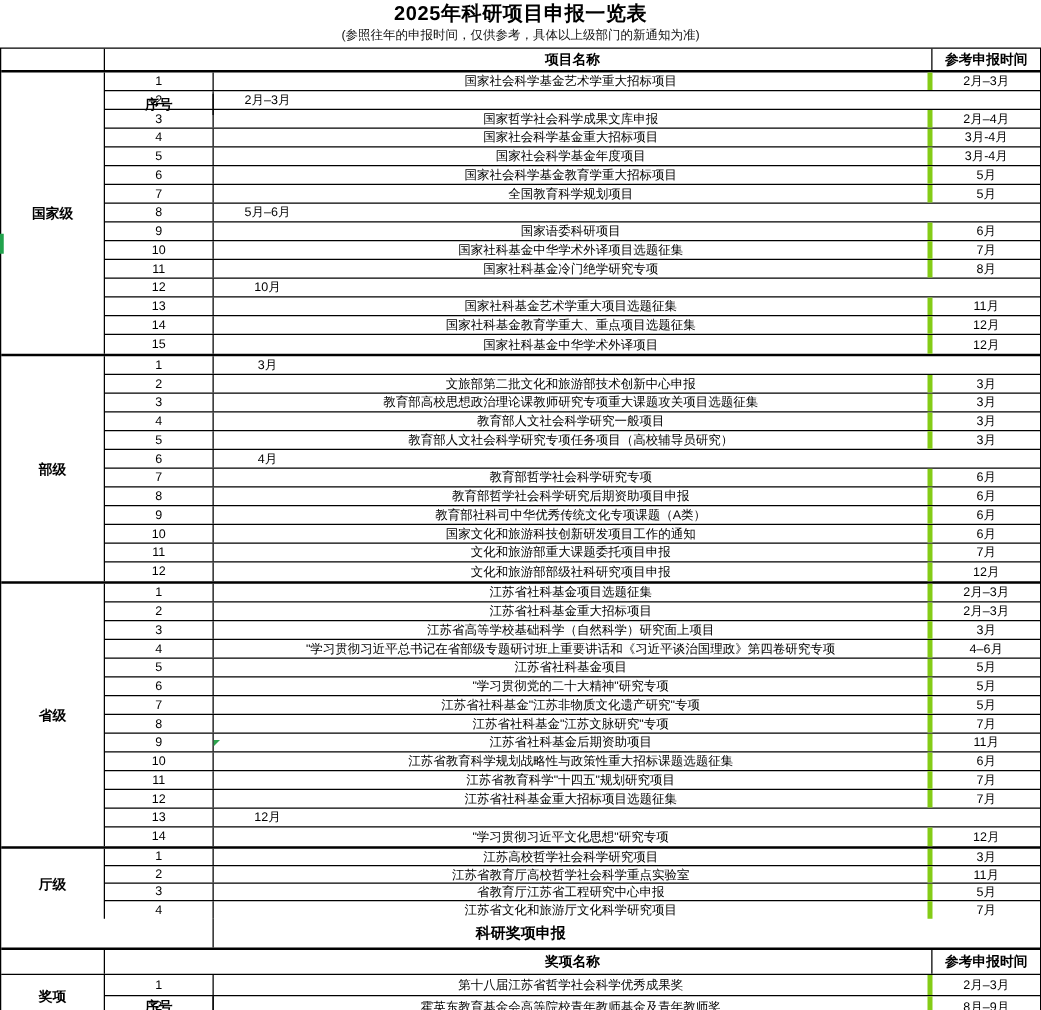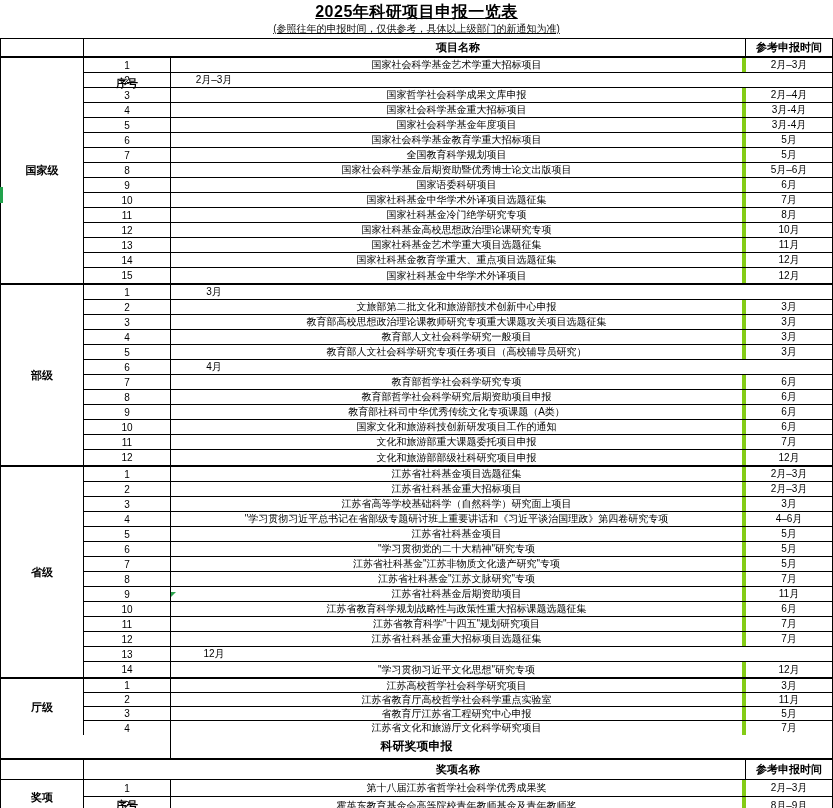--- a/index.html
+++ b/index.html
@@ -3,21 +3,20 @@
 <meta charset="utf-8">
 <style>
   html,body{margin:0;padding:0;background:#fff;}
   .page{
     position:relative;
     width:833px;height:808px;
     background:#fff;
     font-family:"Liberation Sans","DejaVu Sans",sans-serif;
     color:#000;
     overflow:hidden;
-    text-decoration:underline;
   }
   .title{
     height:22px;line-height:24px;text-align:center;
     font-size:16px;font-weight:bold;letter-spacing:.5px;
   }
   .subtitle{
     height:16px;line-height:14px;text-align:center;
     font-size:10px;color:#111;
   }
   .tbl{
@@ -123,41 +122,39 @@
               <div class="cell name">国家社会科学基金教育学重大招标项目</div>
               <div class="cell date">5月</div>
             </div>
             <div class="row" style="height: 15px;">
               <div class="cell idx">7</div>
               <div class="cell name">全国教育科学规划项目</div>
               <div class="cell date">5月</div>
             </div>
             <div class="row" style="height: 15px;">
               <div class="cell idx">8</div>
-              <div class="cell name">国家社会科学基金后期资助暨优秀博士论文出版项目</div>
               <div class="cell date">5月–6月</div>
             </div>
             <div class="row" style="height: 15px;">
               <div class="cell idx">9</div>
               <div class="cell name">国家语委科研项目</div>
               <div class="cell date">6月</div>
             </div>
             <div class="row" style="height: 15px;">
               <div class="cell idx">10</div>
               <div class="cell name">国家社科基金中华学术外译项目选题征集</div>
               <div class="cell date">7月</div>
             </div>
             <div class="row" style="height: 15px;">
               <div class="cell idx">11</div>
               <div class="cell name">国家社科基金冷门绝学研究专项</div>
               <div class="cell date">8月</div>
             </div>
             <div class="row" style="height: 15px;">
               <div class="cell idx">12</div>
-              <div class="cell name">国家社科基金高校思想政治理论课研究专项</div>
               <div class="cell date">10月</div>
             </div>
             <div class="row" style="height: 15px;">
               <div class="cell idx">13</div>
               <div class="cell name">国家社科基金艺术学重大项目选题征集</div>
               <div class="cell date">11月</div>
             </div>
             <div class="row" style="height: 15px;">
               <div class="cell idx">14</div>
               <div class="cell name">国家社科基金教育学重大、重点项目选题征集</div>

